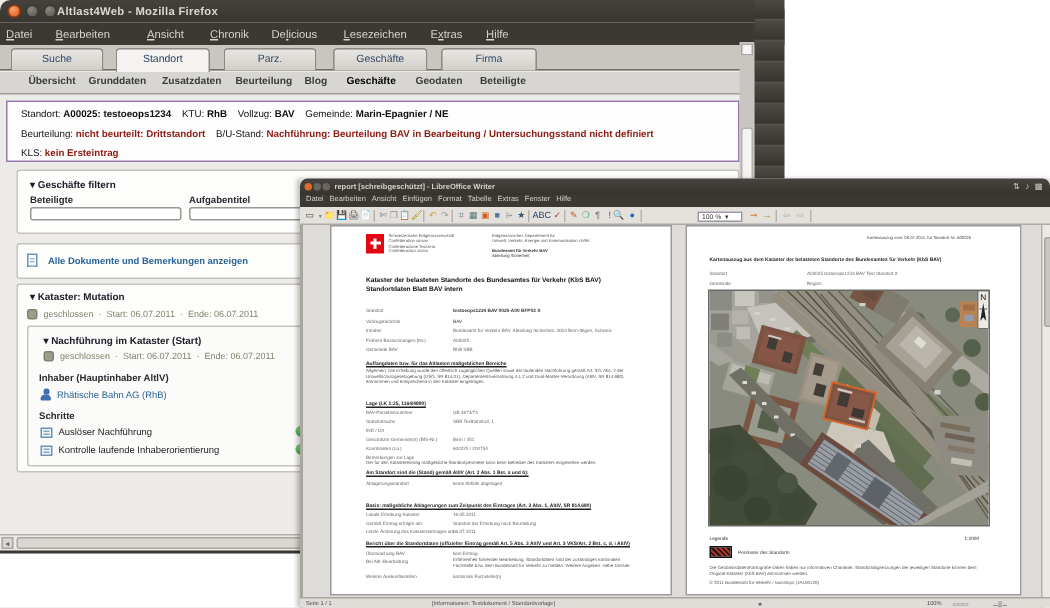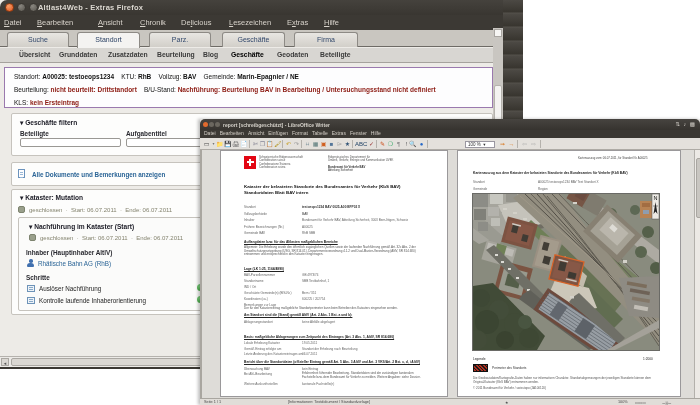--- a/index.html
+++ b/index.html
@@ -73,21 +73,21 @@
 .swiss:before{content:"";position:absolute;left:5px;top:2.5px;width:2.2px;height:7px;background:#fff;}
 .swiss:after{content:"";position:absolute;left:2.6px;top:4.9px;width:7px;height:2.2px;background:#fff;}
 </style>
 </head>
 <body>
 <div class="abs" id="ff">
   <div class="abs" id="ff-title">
     <div class="btn" style="left:5px;background:radial-gradient(circle at 35% 30%,#f8a16b,#e0541e);border:1px solid #8f3a10;"></div>
     <div class="btn" style="left:17px;background:radial-gradient(circle at 35% 30%,#8a8780,#55524c);border:1px solid #3a3732;"></div>
     <div class="btn" style="left:29px;background:radial-gradient(circle at 35% 30%,#8a8780,#55524c);border:1px solid #3a3732;"></div>
-    <div class="t">Altlast4Web - Extras Firefox</div>
+    <div class="t">Altlast4Web - Mozilla Firefox</div>
   </div>
   <div class="abs" id="ff-menu">
     <span style="left:4px"><u>D</u>atei</span>
       <span style="left:37px"><u>B</u>earbeiten</span>
       <span style="left:98px"><u>A</u>nsicht</span>
       <span style="left:140px"><u>C</u>hronik</span>
       <span style="left:181px">De<u>l</u>icious</span>
       <span style="left:229px"><u>L</u>esezeichen</span>
       <span style="left:287px">E<u>x</u>tras</span>
       <span style="left:324px"><u>H</u>ilfe</span>

